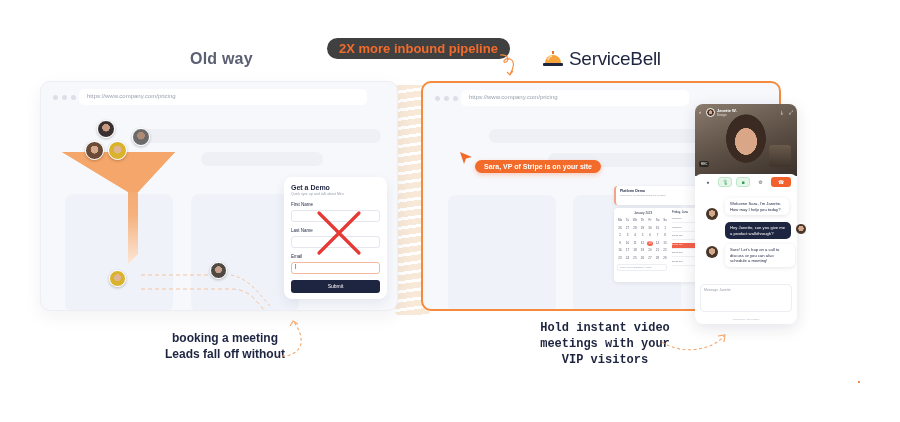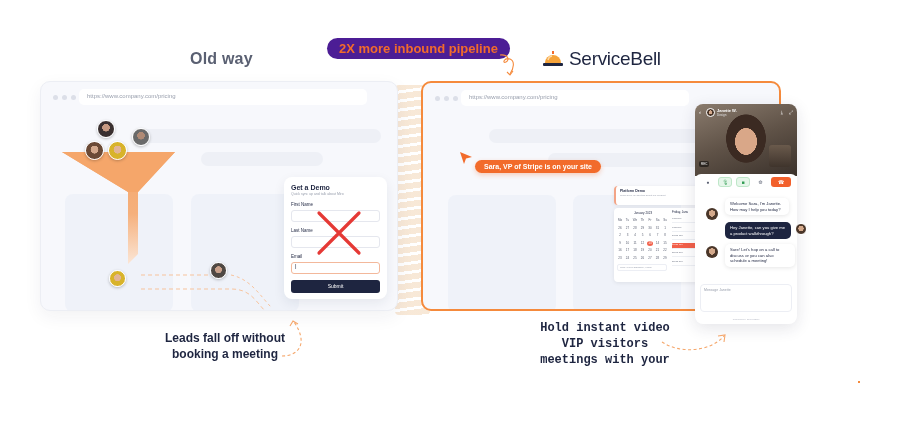--- a/index.html
+++ b/index.html
@@ -3,21 +3,21 @@
 <meta charset="utf-8">
 <style>
   * { box-sizing: border-box; margin: 0; padding: 0; }
   html, body { width: 900px; height: 422px; overflow: hidden; background: #ffffff; }
   body { position: relative; font-family: "Liberation Sans", sans-serif; color: #1e2540; }
 
   .abs { position: absolute; }
 
   
   .old-way-title { left: 190px; top: 50px; font-size: 16px; color: #5a6072; font-weight: bold; letter-spacing: 0.2px; }
-  .pipeline-pill { left: 327px; top: 38px; padding: 3px 12px; border-radius: 12px; background: #4c1d95; color: #f26b2b; font-size: 13px; font-weight: bold; }
+  .pipeline-pill { left: 327px; top: 38px; padding: 3px 12px; border-radius: 12px; background: #404040; color: #f26b2b; font-size: 13px; font-weight: bold; }
   .brand { left: 543px; top: 48px; display: flex; align-items: center; gap: 6px; }
   .brand-name { font-size: 19px; font-weight: normal; color: #1e2540; letter-spacing: -0.3px; }
 
   
   .waves { left: 395px; top: 85px; width: 35px; height: 230px;
     background: repeating-linear-gradient(172deg, #f7e6d3 0 6px, #ffffff 6px 9px);
     opacity: 0.9; border-radius: 4px; }
 
   
   .browser { border-radius: 10px; background: #f7f8fc; overflow: hidden; }
@@ -263,30 +263,30 @@
   <div class="chat-msg msg-in" style="left:30px;top:94px;width:64px;">Welcome Sara, I'm Janette. How may I help you today?</div>
   <div class="chat-msg msg-out" style="left:30px;top:118px;width:66px;">Hey Janette, can you give me a product walkthrough?</div>
   <div class="chat-av" style="left:11px;top:142px"></div>
   <div class="chat-msg msg-in" style="left:30px;top:140px;width:70px;">Sure! Let's hop on a call to discuss or you can also schedule a meeting!</div>
   <div class="msg-input">Message Janette</div>
   <div class="powered">Powered by ServiceBell</div>
 </div>
 <div class="abs chat-av" style="left:795px;top:223px;border:1px solid #fff;"></div>
 
 <div class="abs caption caption-left">
+  <div>booking a meeting</div>
   <div>Leads fall off without</div>
-  <div>booking a meeting</div>
 </div>
 <svg class="arrow-svg" style="left:280px;top:318px" width="30" height="42" viewBox="0 0 30 42">
   <path d="M2 38 C20 38 28 24 14 4" fill="none" stroke="#f5a66a" stroke-width="1.1" stroke-dasharray="3 2.5"></path>
   <path d="M10 8 L13 3 L18 6" fill="none" stroke="#f5a66a" stroke-width="1.1"></path>
 </svg>
 
 <div class="abs caption caption-right">
   <div>Hold instant video</div>
+  <div>meetings with your</div>
   <div>VIP visitors</div>
-  <div>meetings with your</div>
 </div>
 <svg class="arrow-svg" style="left:660px;top:332px" width="70" height="22" viewBox="0 0 70 22">
   <path d="M2 10 C20 22 50 20 64 4" fill="none" stroke="#f5a66a" stroke-width="1.1" stroke-dasharray="3 2.5"></path>
   <path d="M58 4 L65 3 L64 10" fill="none" stroke="#f5a66a" stroke-width="1.1"></path>
 </svg>
 <div class="abs" style="left:858px;top:381px;width:2px;height:2px;background:#f58a3c;"></div>
 
 </body></html>

